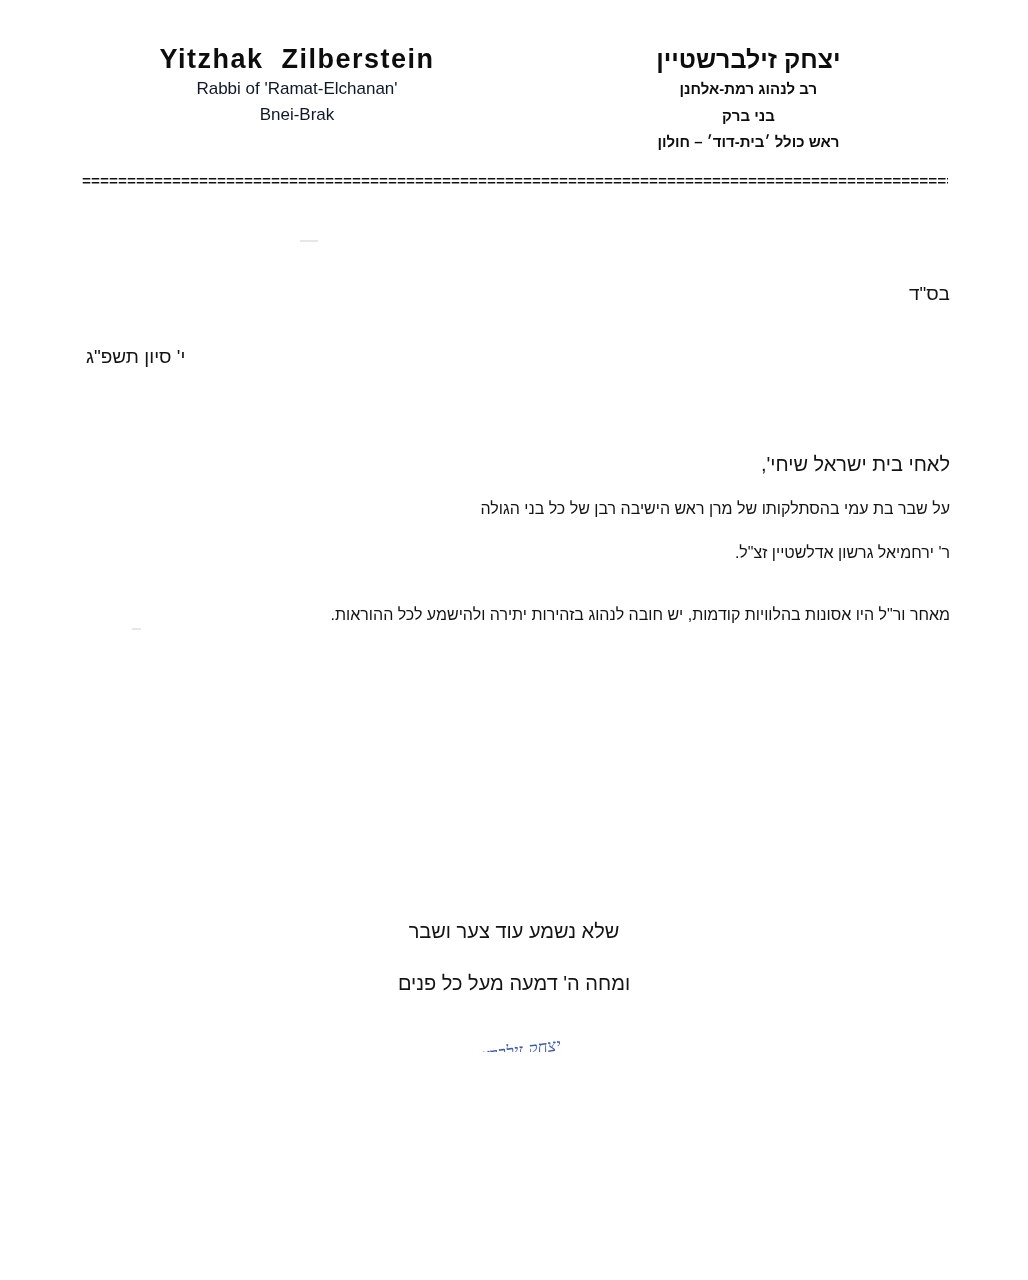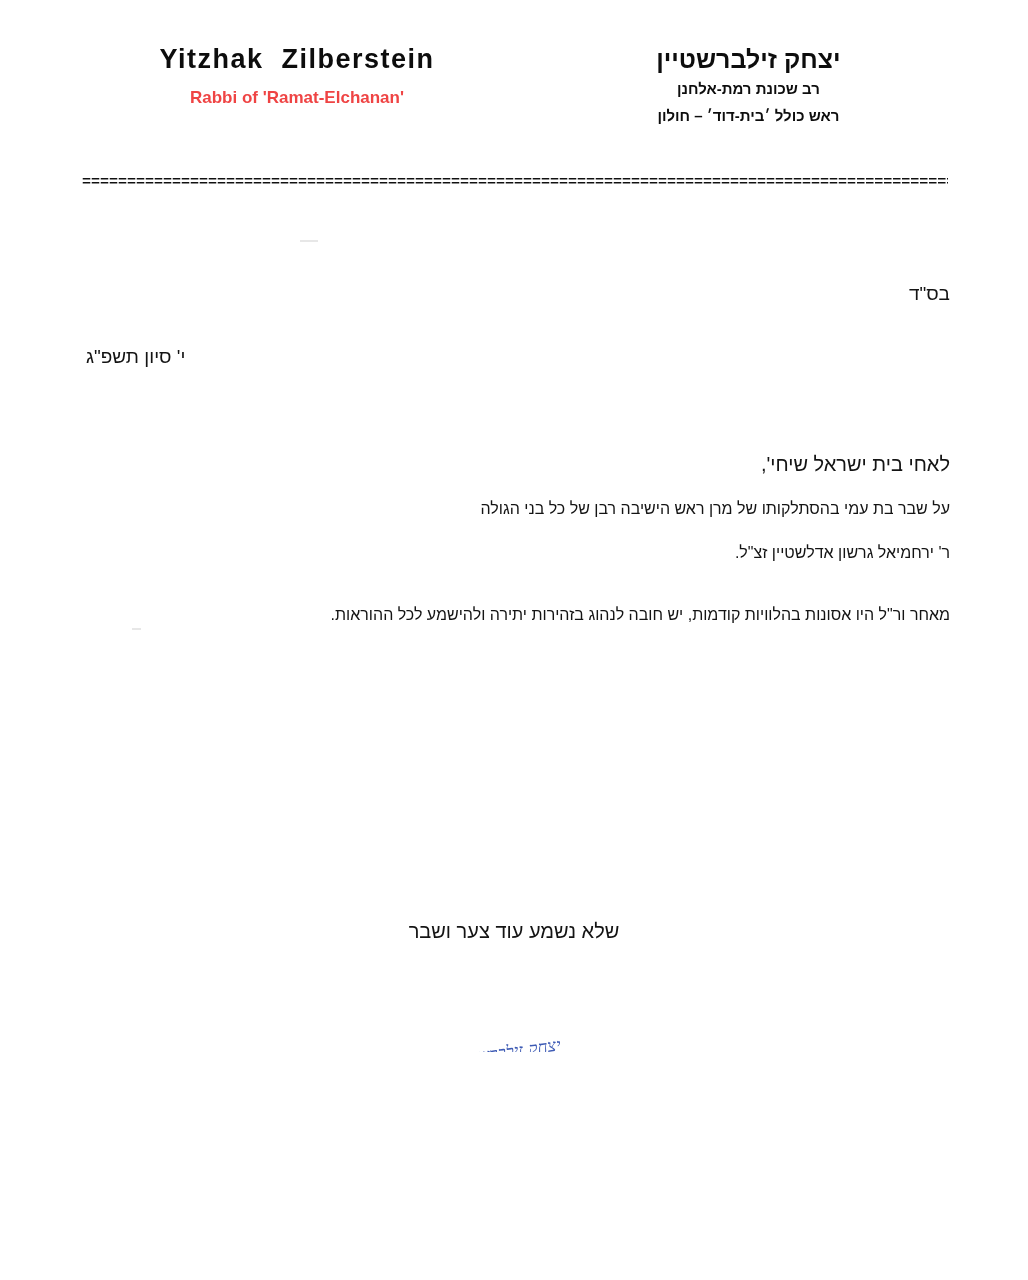--- a/index.html
+++ b/index.html
@@ -37,24 +37,24 @@
   .lh-name-en {
     font-size: 27px;
     font-weight: bold;
     letter-spacing: 1.5px;
     color: #0d0d0d;
     line-height: 1.15;
     white-space: pre;
   }
   .lh-line-en {
     font-size: 17px;
-    font-weight: bold;
-    color: #ef4444;
+    font-weight: normal;
+    color: #0f172a;
     line-height: 1.35;
-    margin-top: 12px;
+    margin-top: 3px;
   }
   .lh-name-he {
     font-size: 25px;
     font-weight: bold;
     color: #0d0d0d;
     line-height: 1.2;
   }
   .lh-line-he {
     font-size: 15px;
     font-weight: bold;
@@ -197,24 +197,26 @@
 </style>
 </head>
 <body>
 
 <div class="page">
 
   <div class="letterhead">
     <div class="lh-col lh-left">
       <div class="lh-name-en">Yitzhak  Zilberstein</div>
       <div class="lh-line-en">Rabbi of 'Ramat-Elchanan'</div>
+      <div class="lh-line-en">Bnei-Brak</div>
     </div>
     <div class="lh-col lh-right">
       <div class="lh-name-he">יצחק זילברשטיין</div>
-      <div class="lh-line-he">רב שכונת רמת-אלחנן</div>
+      <div class="lh-line-he">רב לנהוג רמת-אלחנן</div>
+      <div class="lh-line-he">בני ברק</div>
       <div class="lh-line-he">ראש כולל ׳בית-דוד׳ – חולון</div>
     </div>
   </div>
 
   <div class="rule">================================================================================================================</div>
 
   <div class="body">
     <div class="p bsd">בס"ד</div>
     <div class="gap-md"></div>
     <div class="p date-line">י' סיון תשפ"ג</div>
@@ -226,20 +228,21 @@
     <div class="p para">על שבר בת עמי בהסתלקותו של מרן ראש הישיבה רבן של כל בני הגולה</div>
     <div class="gap-sm"></div>
     <div class="p para">ר' ירחמיאל גרשון אדלשטיין זצ"ל.</div>
     <div class="gap-md"></div>
     <div class="p para">מאחר ור"ל היו אסונות בהלוויות קודמות, יש חובה לנהוג בזהירות יתירה ולהישמע לכל ההוראות.</div>
     <div class="gap-sm"></div>
   </div>
 
   <div class="closing">
     <div class="p">שלא נשמע עוד צער ושבר</div>
+    <div class="p">ומחה ה' דמעה מעל כל פנים</div>
   </div>
 
   <div class="sign-area">
     <div class="handwriting">יצחק זילברשטיין</div>
 
     <div class="stamp">
       <svg class="arc-text" viewBox="0 0 205 205" aria-hidden="true">
         <defs>
           <path id="arcTop" d="M 28,112 A 74,74 0 0 1 177,112"></path>
           <path id="arcBottom" d="M 32,105 A 70,70 0 0 0 173,105"></path>

